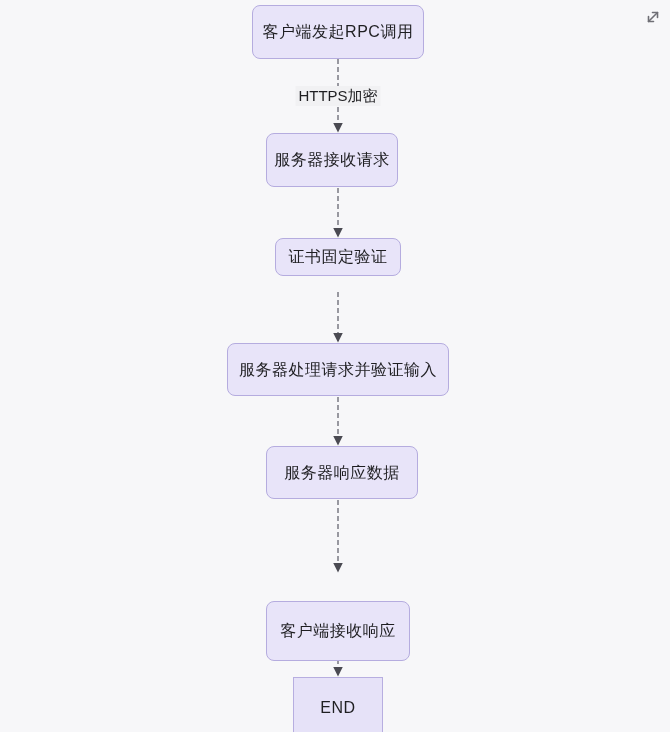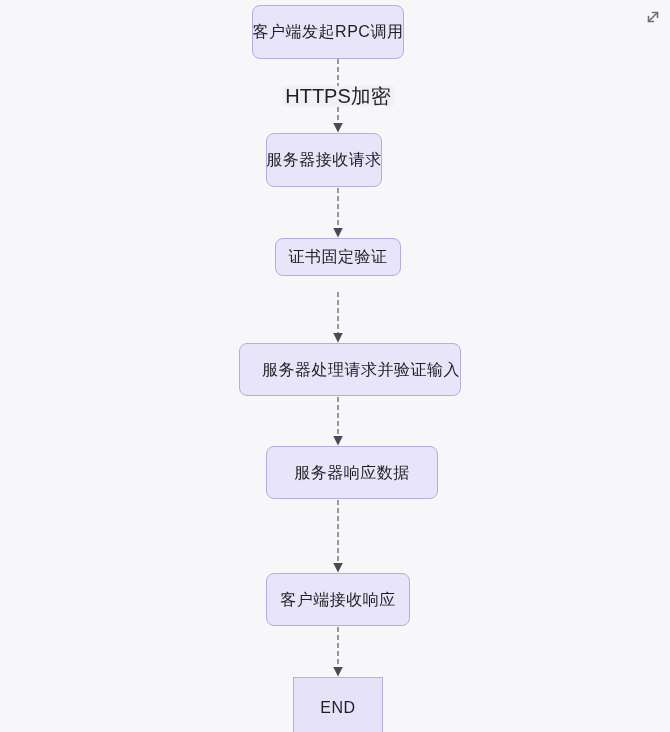--- a/index.html
+++ b/index.html
@@ -58,21 +58,21 @@
     position: absolute;
     overflow: visible;
   }
   .edge svg { display: block; overflow: visible; }
 
   
   .edge-label {
     position: absolute;
     background: #f1f1f3;
     color: #1f1f22;
-    font-size: 20px;
+    font-size: 15px;
     line-height: 18px;
     padding: 1px 3px;
     white-space: nowrap;
     transform: translateX(-50%);
   }
 </style>
 </head>
 <body>
 
 <div id="canvas">
@@ -98,41 +98,41 @@
         <line x1="338" y1="59" x2="338" y2="131"></line>
         <line x1="338" y1="188" x2="338" y2="236"></line>
         <line x1="338" y1="292" x2="338" y2="341"></line>
         <line x1="338" y1="397" x2="338" y2="444"></line>
         <line x1="338" y1="500" x2="338" y2="571"></line>
         <line x1="338" y1="627" x2="338" y2="675"></line>
       </g>
     </svg>
   </div>
 
-  <div class="node" style="left:252px; top:5px; width:152px; height:54px;">
+  <div class="node" style="left:252px; top:5px; width:172px; height:54px;">
     <span>客户端发起RPC调用</span>
   </div>
 
-  <div class="node" style="left:266px; top:133px; width:116px; height:54px;">
+  <div class="node" style="left:266px; top:133px; width:132px; height:54px;">
     <span>服务器接收请求</span>
   </div>
 
   <div class="node" style="left:275px; top:238px; width:126px; height:38px;">
     <span>证书固定验证</span>
   </div>
 
-  <div class="node" style="left:239px; top:343px; width:222px; height:53px;justify-content:flex-end;">
+  <div class="node" style="left:227px; top:343px; width:222px; height:53px;">
     <span>服务器处理请求并验证输入</span>
   </div>
 
-  <div class="node" style="left:266px; top:446px; width:172px; height:53px;">
+  <div class="node" style="left:266px; top:446px; width:152px; height:53px;">
     <span>服务器响应数据</span>
   </div>
 
-  <div class="node" style="left:266px; top:573px; width:144px; height:53px;">
+  <div class="node" style="left:266px; top:601px; width:144px; height:60px;">
     <span>客户端接收响应</span>
   </div>
 
   <div class="node square" style="left:293px; top:677px; width:90px; height:62px;">
     <span>END</span>
   </div>
 
   <div class="edge-label" style="left:338px; top:86px;">
     <span>HTTPS加密</span>
   </div>

